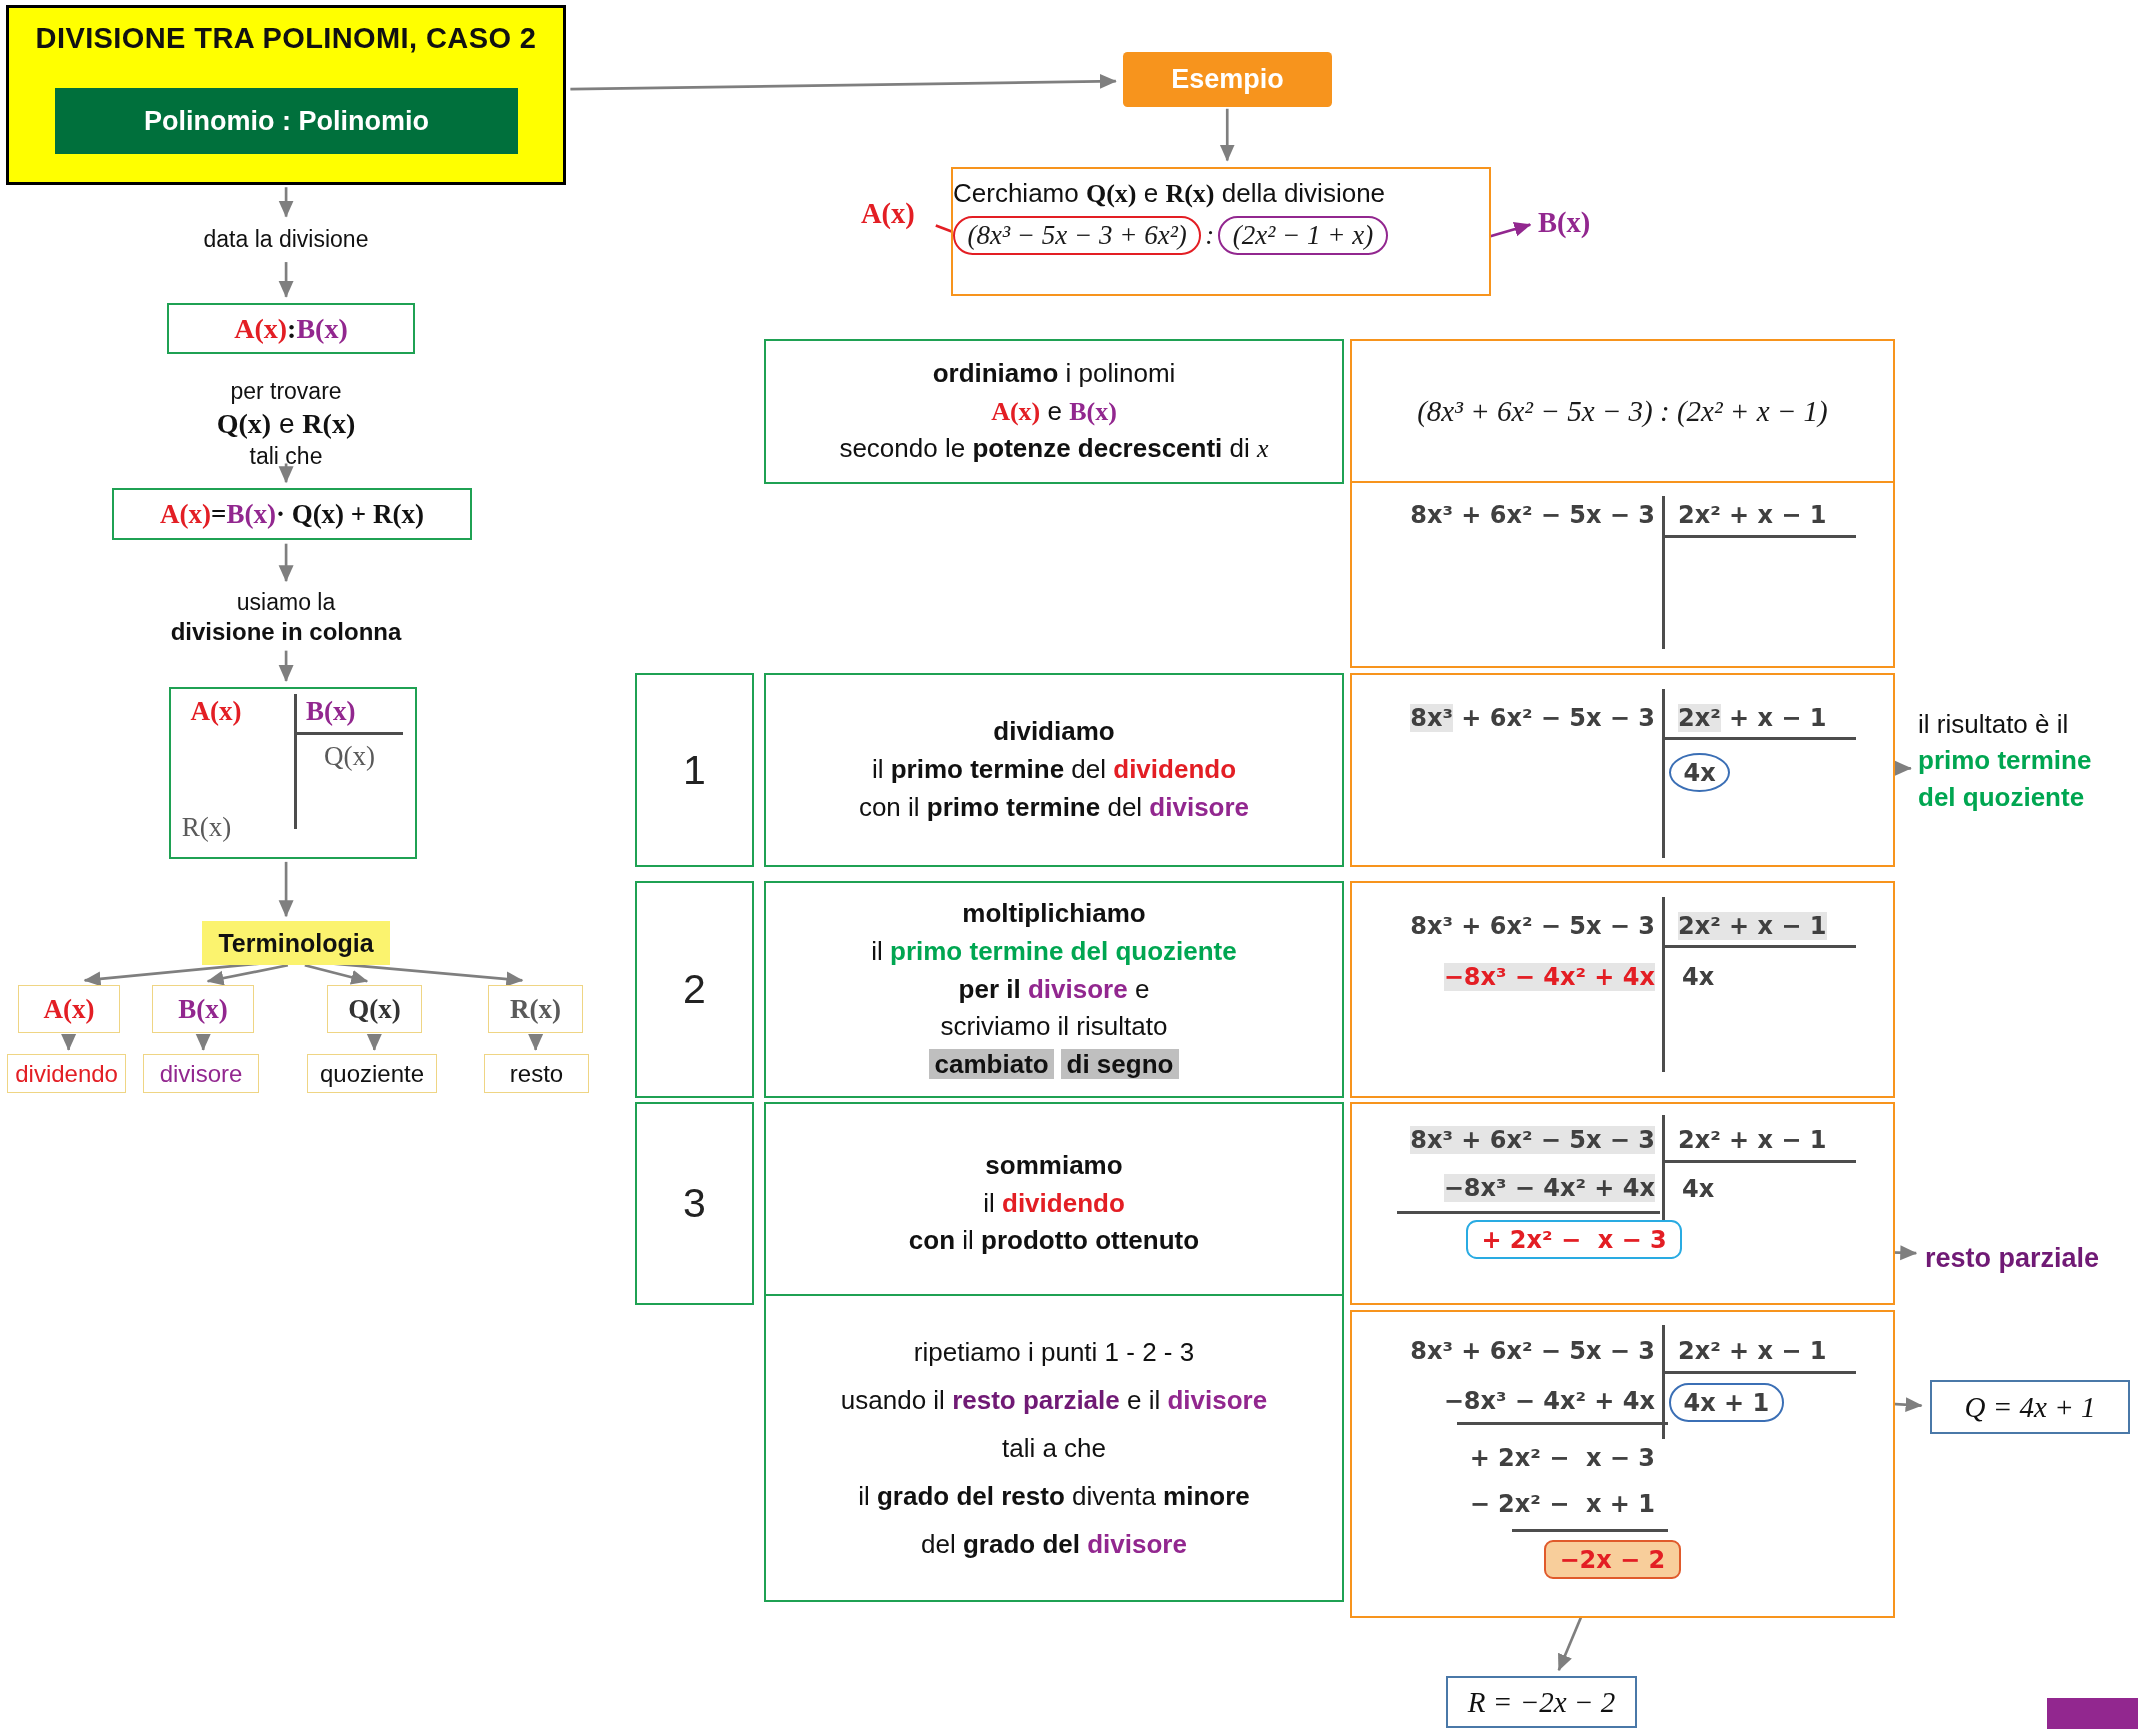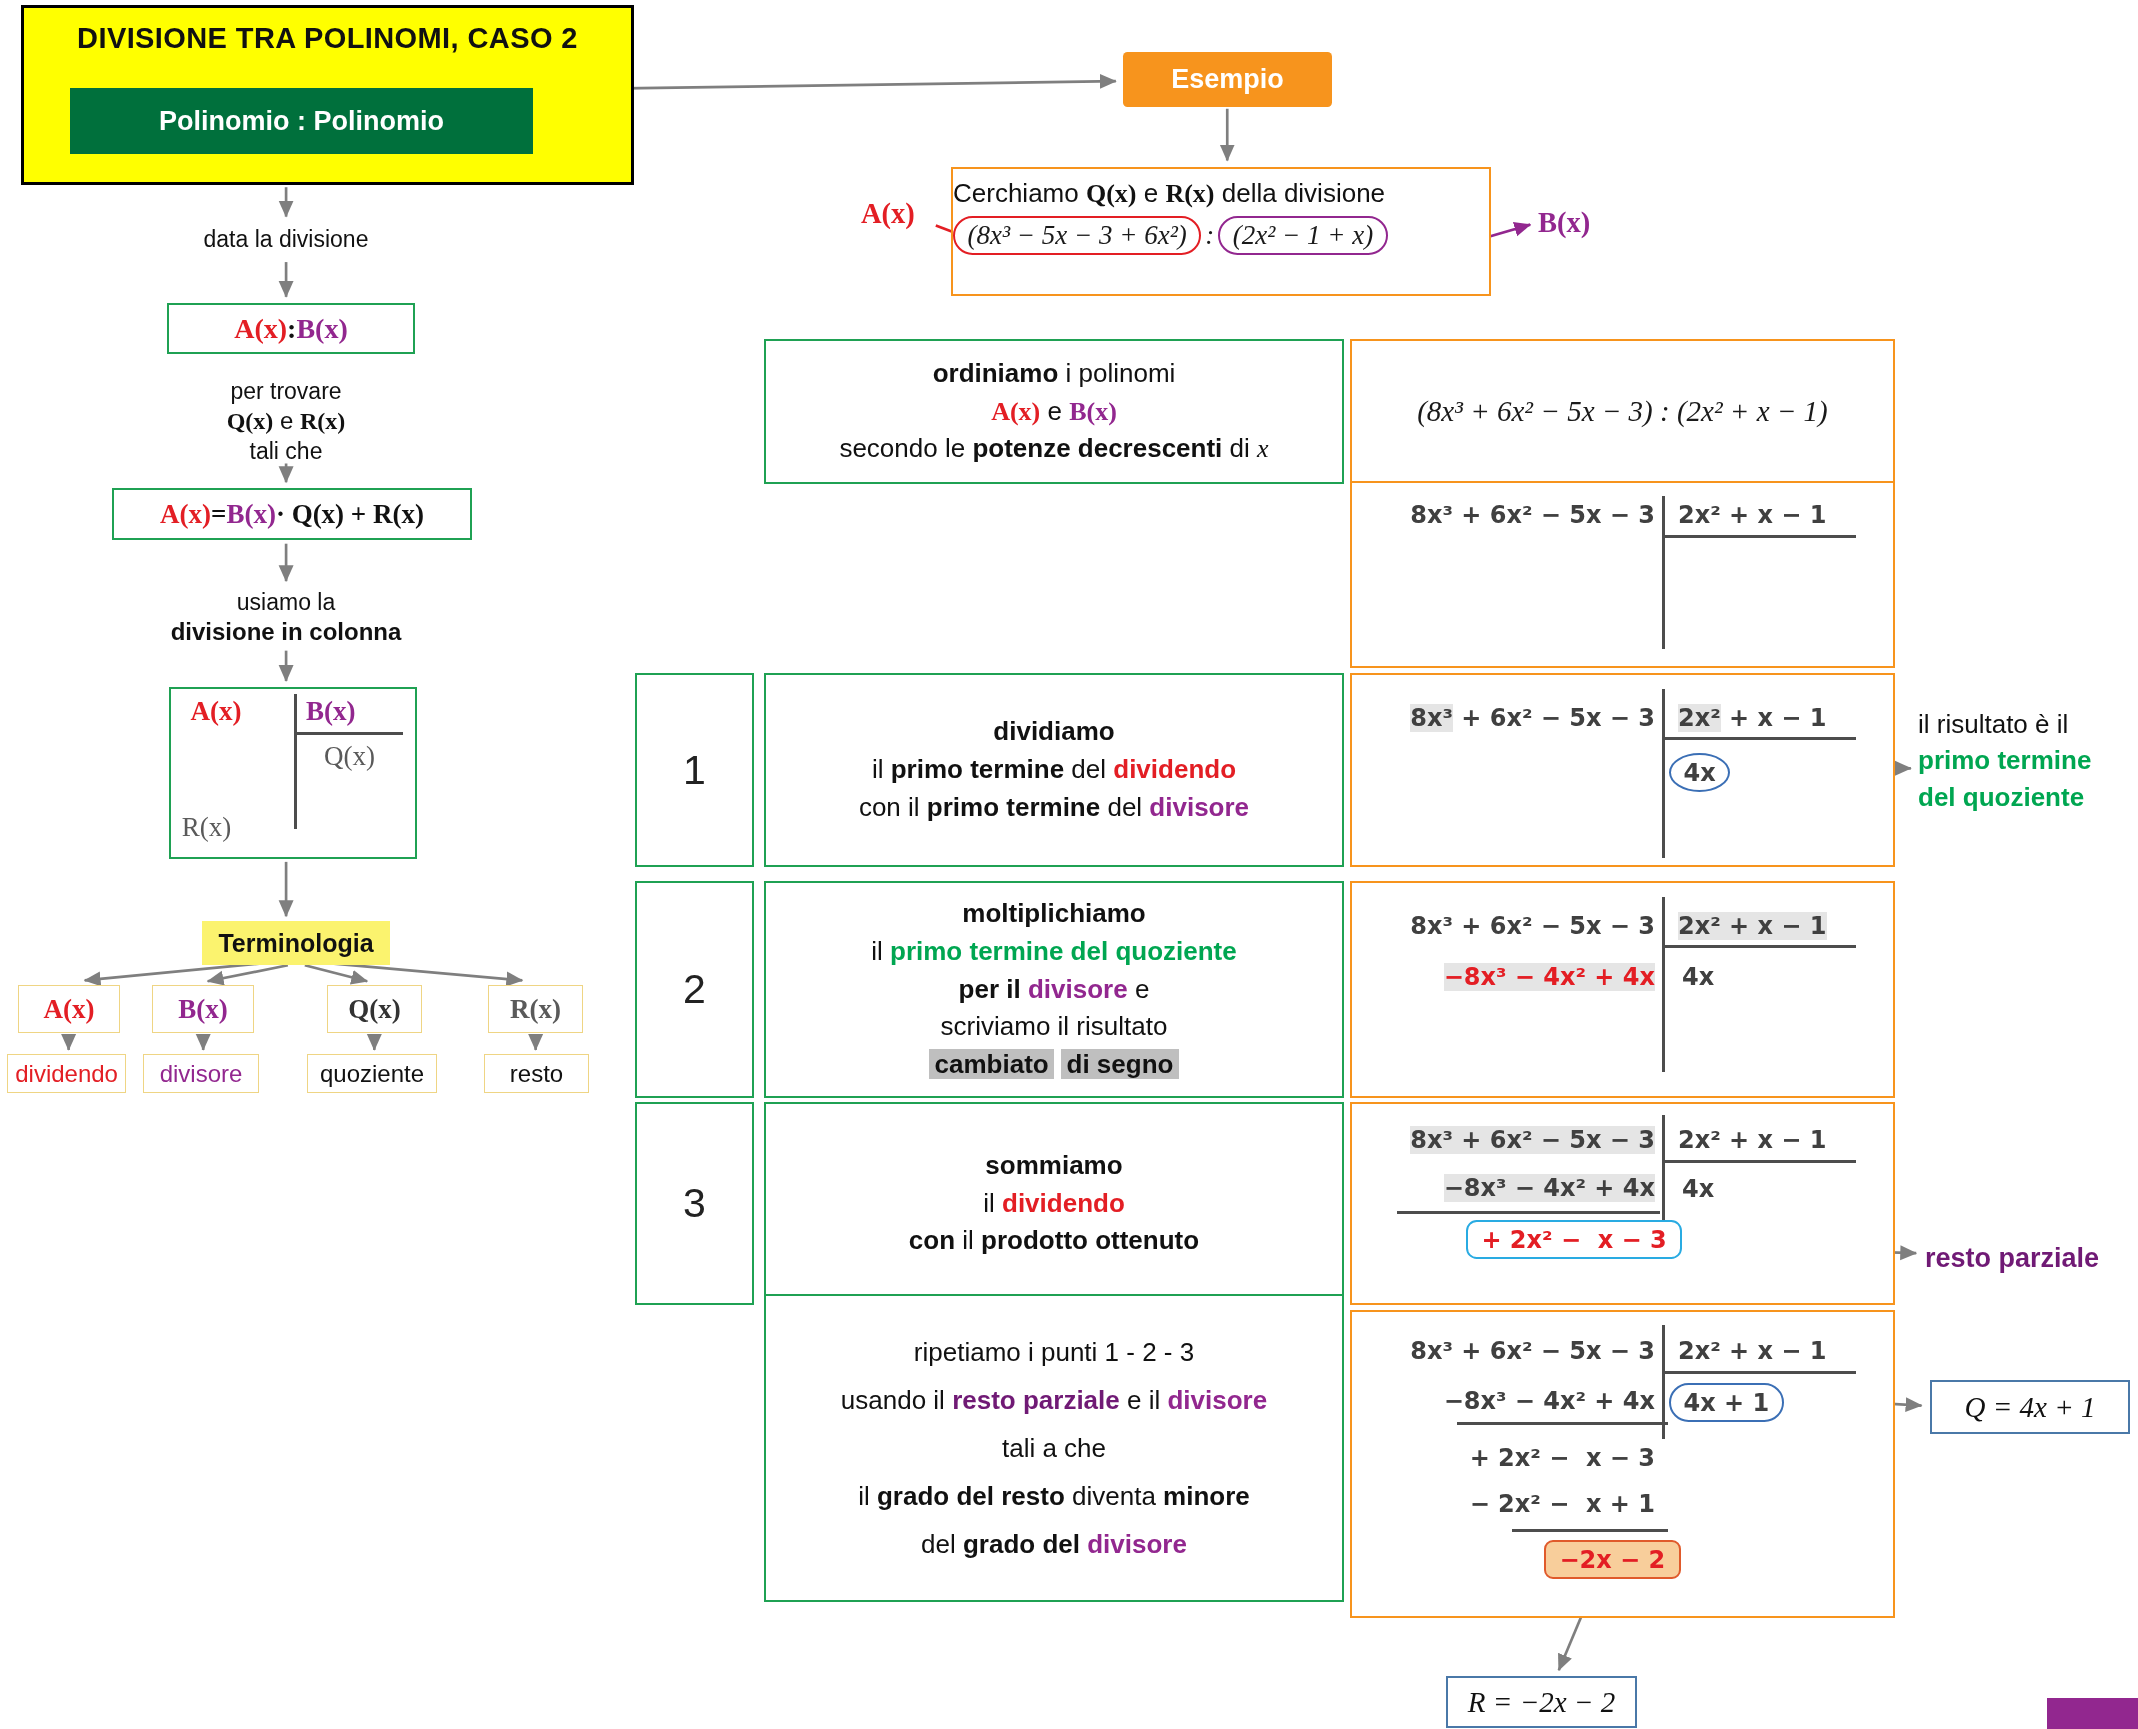--- a/index.html
+++ b/index.html
@@ -96,21 +96,21 @@
       <line x1="601" y1="1161" x2="601" y2="1178" marker-end="url(#mg)"></line>
       <line x1="1948" y1="862" x2="2144" y2="862" marker-end="url(#mg)"></line>
       <line x1="1868" y1="1398" x2="2150" y2="1406" marker-end="url(#mg)"></line>
       <line x1="2000" y1="1568" x2="2156" y2="1577" marker-end="url(#mg)"></line>
       <line x1="1790" y1="1776" x2="1749" y2="1874" marker-end="url(#mg)"></line>
     </g>
     <line x1="1050" y1="253" x2="1090" y2="268" stroke="#E31E24" stroke-width="3" marker-end="url(#mr)"></line>
     <line x1="1652" y1="271" x2="1717" y2="252" stroke="#92278F" stroke-width="3" marker-end="url(#mp)"></line>
   </svg>
 
-  <div class="abs title-box" style="left:21px;top:5.3px;width:613px;height:180px">
+  <div class="abs title-box" style="left:6px;top:5.3px;width:560px;height:180px">
     <div class="title">DIVISIONE TRA POLINOMI, CASO 2</div>
     <div class="subtitle-box">
       <span>Polinomio : Polinomio</span>
     </div>
   </div>
 
   <div class="abs esempio" style="left:1123px;top:52px;width:209px;height:55px">Esempio</div>
 
   <div class="abs obox" style="left:951px;top:167px;width:540px;height:129px;text-align:left">
     <div style="font-size:26px;padding-top:9px"><span>Cerchiamo </span><span class="serif b">Q(x)</span><span> e </span><span class="serif b">R(x)</span><span> della divisione</span></div>
@@ -126,21 +126,21 @@
   <div class="flowtext" style="left:130px;top:225px;width:312px">data la divisione</div>
 
   <div class="abs greenserif" style="left:167px;top:303px;width:248px;height:51px">
       <span class="red">A(x)</span>
       <span> : </span>
       <span class="purple">B(x)</span>
     </div>
 
   <div class="flowtext" style="left:130px;top:377px;width:312px">
     <div>per trovare</div>
-    <div style="font-size:24px"><span class="serif b">Q(x)</span><span> e </span><span class="serif b">R(x)</span></div>
+    <div style="font-size:28px"><span class="serif b">Q(x)</span><span> e </span><span class="serif b">R(x)</span></div>
     <div>tali che</div>
   </div>
 
   <div class="abs greenserif" style="left:112px;top:488px;width:360px;height:52px;font-size:27px">
       <span class="red">A(x)</span>
       <span> = </span>
       <span class="purple">B(x)</span>
       <span>· Q(x) + R(x)</span>
     </div>
 

